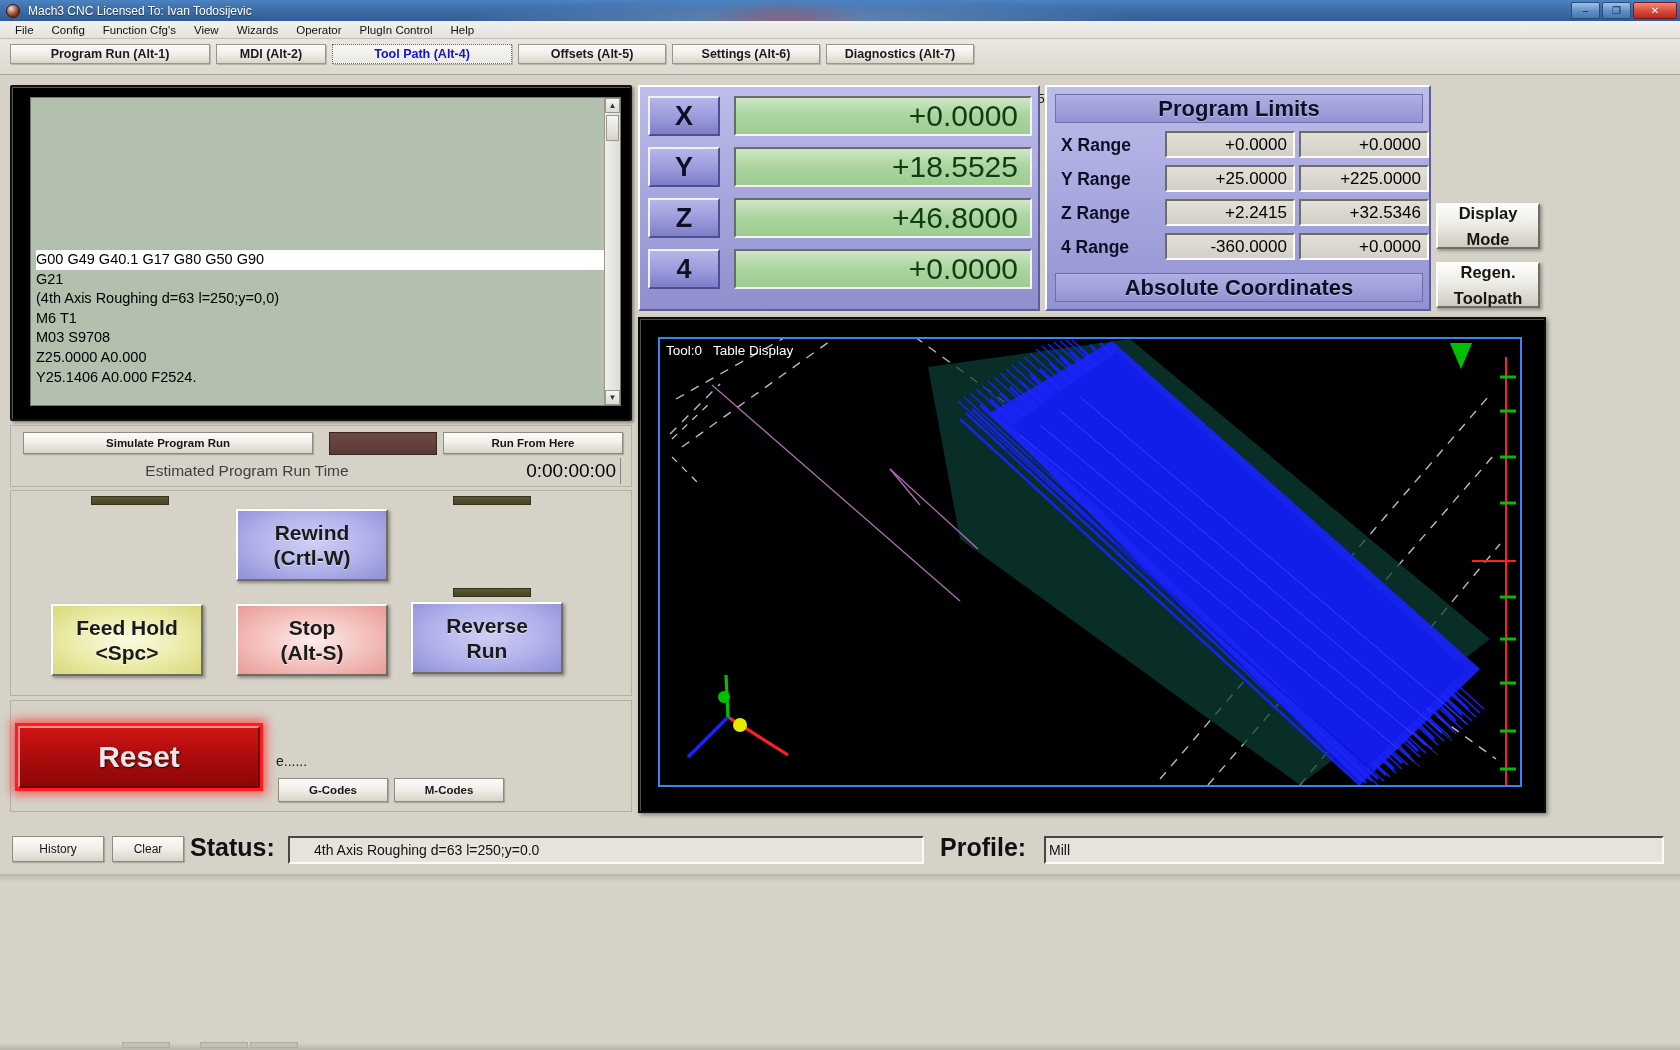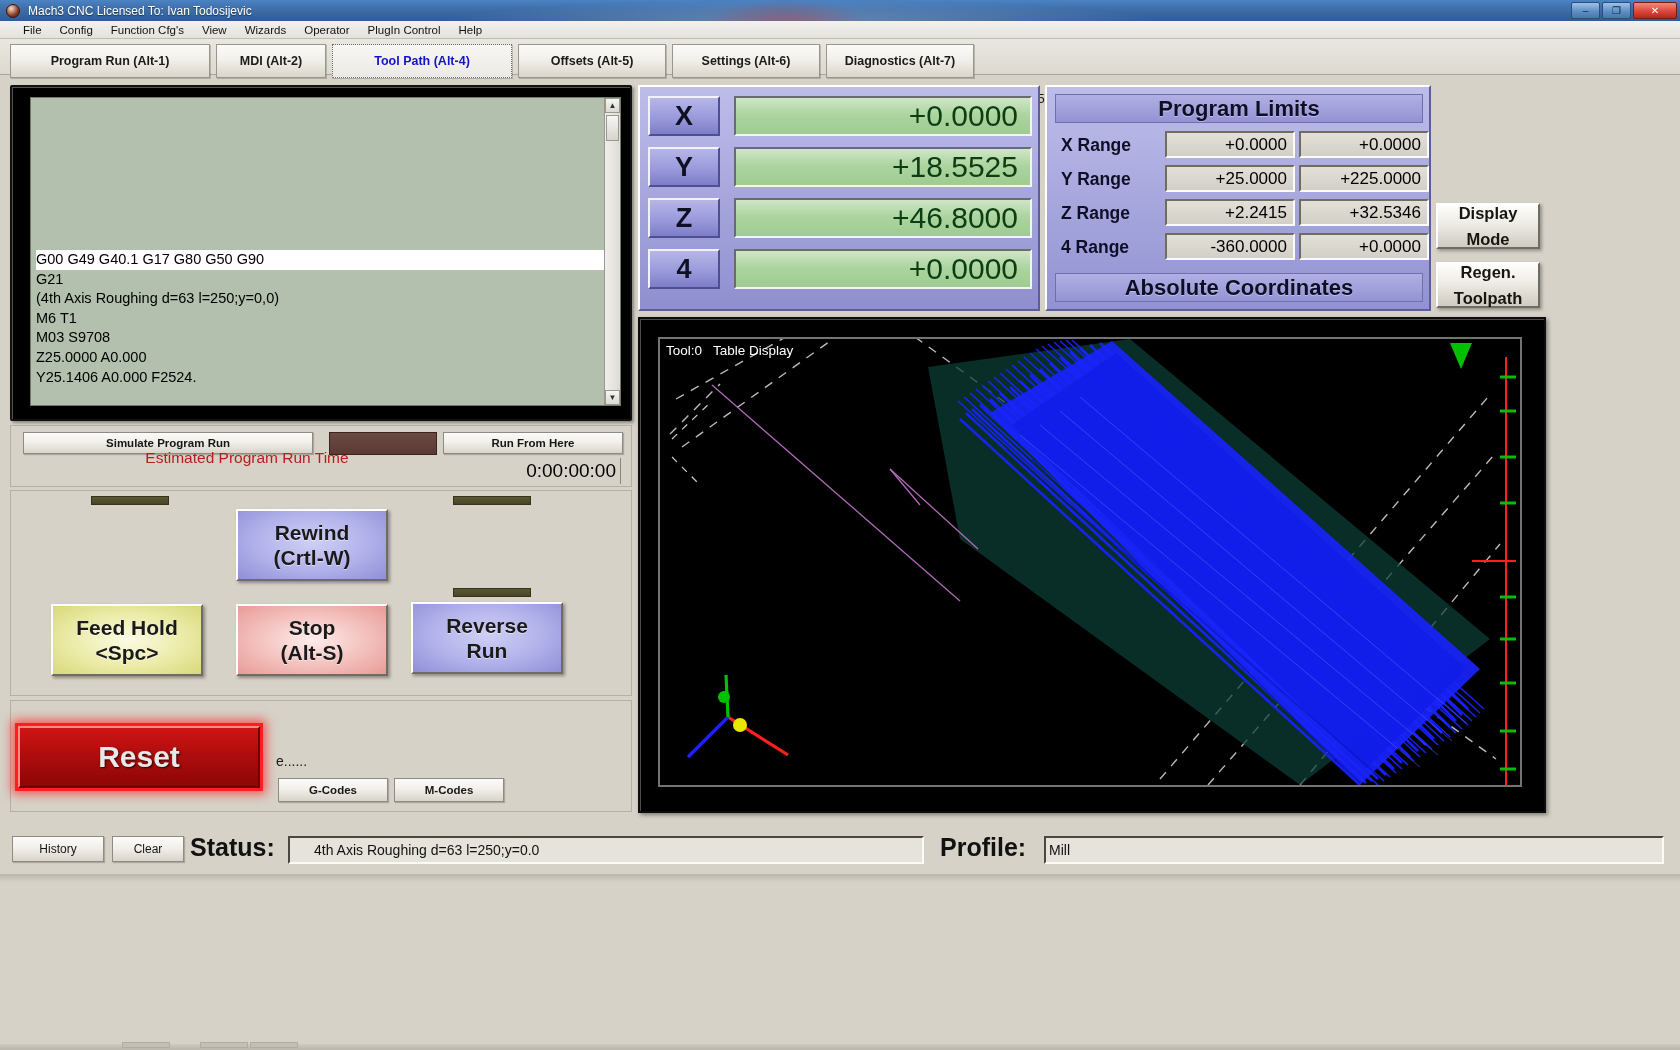--- a/index.html
+++ b/index.html
@@ -43,32 +43,32 @@
   .win-btn.close{
     background:linear-gradient(to bottom,#ef8a7e,#d9483a 55%,#b32a1d);
     border-color:#7a1a10; color:#fff; width:44px;
   }
 
   
   #menubar{
     position:absolute; left:0; top:21px; width:1680px; height:18px;
     background:linear-gradient(to bottom,#f2f1ee,#e4e2dc);
     border-bottom:1px solid #bfbcb2;
-    display:flex; align-items:center; padding-left:14px;
+    display:flex; align-items:center; padding-left:6px;
   }
   .menu-item{ font-size:11.5px; color:#111; padding:0 9px; line-height:18px; white-space:nowrap;}
 
   
   #tabstrip{
     position:absolute; left:0; top:39px; width:1680px; height:36px;
     background:linear-gradient(to bottom,#e9e7e0,#dcd9d0);
     border-bottom:1px solid #a9a69c;
   }
   .tab{
-    position:absolute; top:5px; height:34px;
+    position:absolute; top:5px; height:20px;
     background:linear-gradient(to bottom,#fbfbfa 0%,#f1efe9 48%,#d9d5ca 100%);
     border:1px solid #9a968c;
     box-shadow:1px 1px 0 rgba(0,0,0,.18);
     display:flex;align-items:center;justify-content:center;
     font-size:12.5px; font-weight:bold; color:#1b1b1b;
   }
   .tab.active{
     border:1px dotted #6c6c6c;
     background:linear-gradient(to bottom,#f7f6f3,#eceae4);
     color:#1313c8;
@@ -125,22 +125,22 @@
     display:flex;align-items:center;justify-content:center; white-space:nowrap;
   }
   #sim-run{ position:absolute; left:12px; top:6px; width:290px; height:22px;}
   #sim-led{
     position:absolute; left:318px; top:6px; width:108px; height:23px;
     background:linear-gradient(to bottom,#6c4a44,#5b3a34);
     border:1px solid #3a2420;
   }
   #run-from-here{ position:absolute; left:432px; top:6px; width:180px; height:22px;}
   #est-label{
-    position:absolute; left:12px; top:19px; width:448px; height:26px;
-    font-size:15.5px; color:#b91c1c; display:flex;align-items:center;justify-content:center;
+    position:absolute; left:12px; top:32px; width:448px; height:26px;
+    font-size:15.5px; color:#404040; display:flex;align-items:center;justify-content:center;
   }
   #est-time{
     position:absolute; left:462px; top:32px; width:148px; height:26px;
     background:#d6d2c8; border-right:1px solid #8a867d;
     font-size:19px; color:#000; display:flex;align-items:center;justify-content:flex-end;
     padding-right:4px;
   }
 
   
   #ctrl-panel{
@@ -268,21 +268,21 @@
 
   
   #tp-frame{
     position:absolute; left:638px; top:317px; width:908px; height:496px;
     background:#000; border:2px solid #0d0d0d;
     box-shadow:inset 1px 1px 0 #4c4c4c, 2px 2px 4px rgba(0,0,0,.4);
     padding:18px 22px 24px 18px;
   }
   #tp-inner{
     position:relative; width:100%;height:100%;
-    background:#000; border:2px solid #737373; overflow:hidden;
+    background:#000; border:2px solid #3b82f6; overflow:hidden;
   }
   #tp-label{
     position:absolute; left:6px; top:4px; z-index:6;
     font-size:13.5px; color:#fff; white-space:pre;
   }
   #tp-canvas{ position:absolute; inset:0; }
 
   
   #statusbar{
     position:absolute; left:0; top:822px; width:1680px; height:50px;

